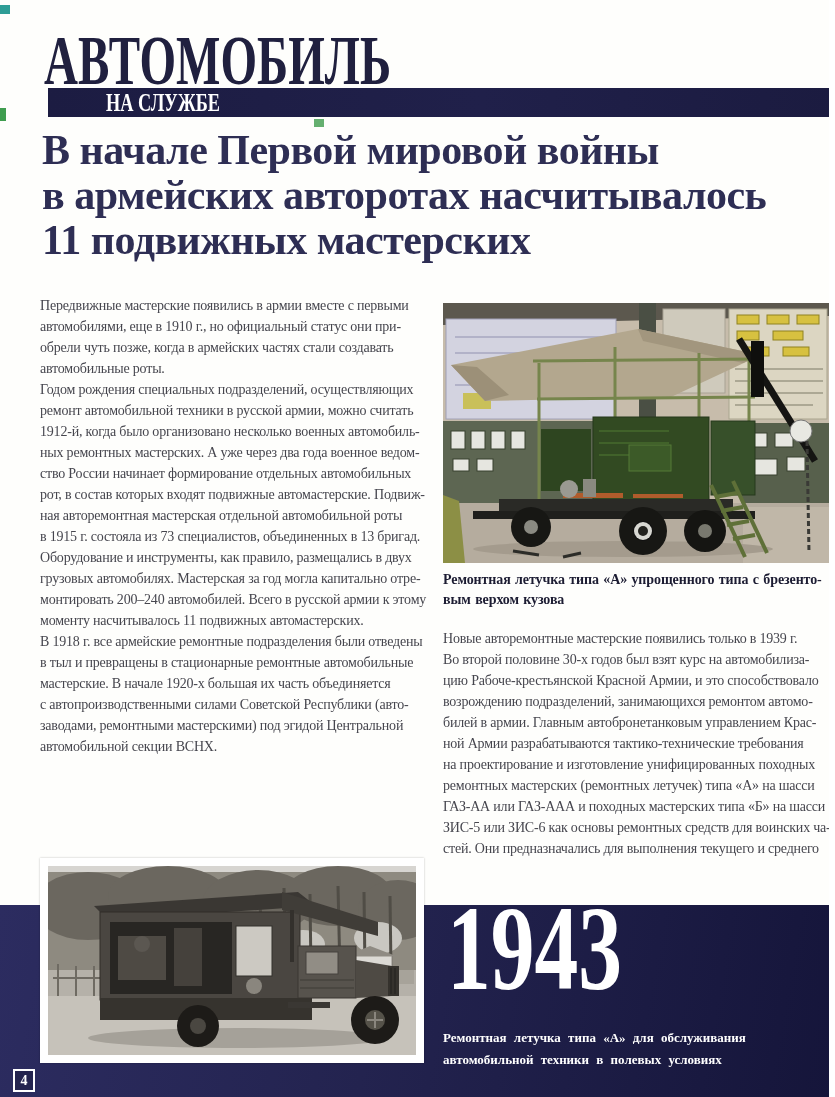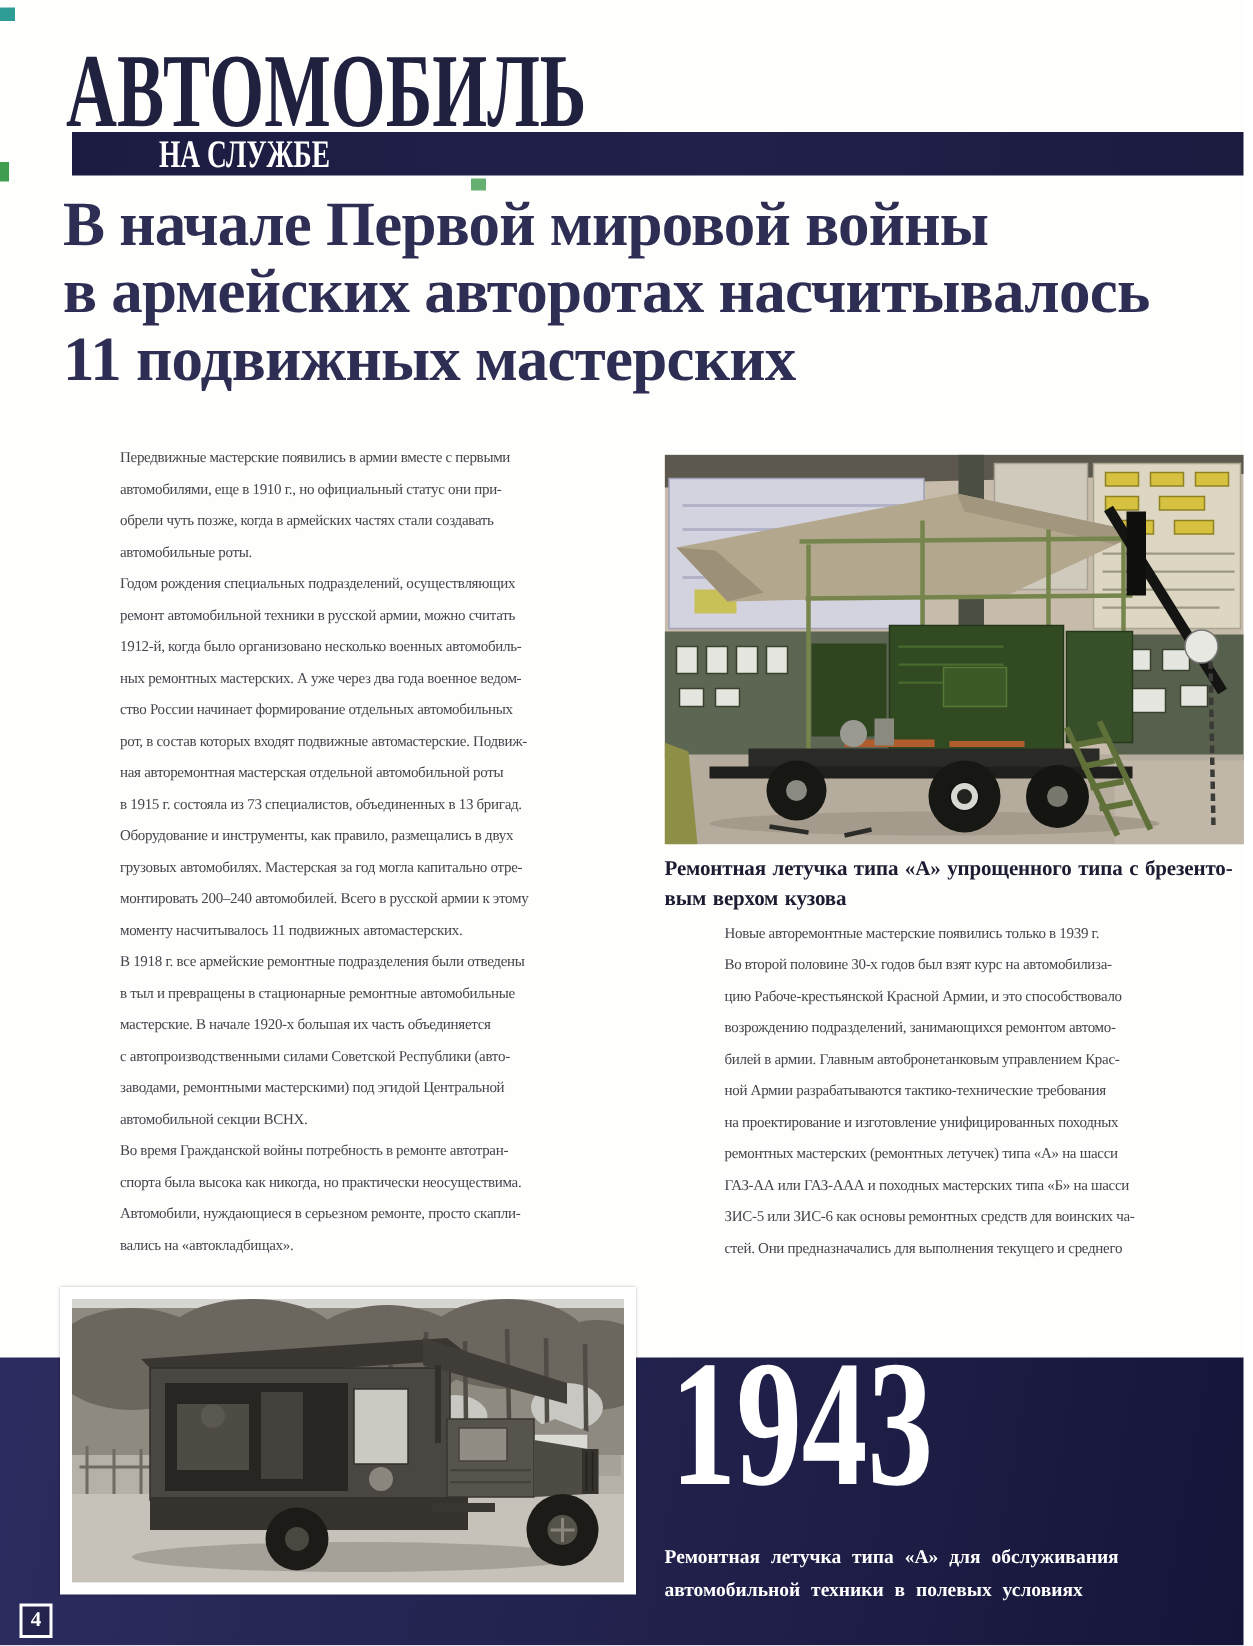--- a/index.html
+++ b/index.html
@@ -17,24 +17,24 @@
   }
   .masthead-sub-svg { position:absolute; left:58px; top:2px; }
   
   .headline {
     position:absolute; left:42px; top:128px; width:760px;
     font-size:42px; line-height:45px;
     color:#2e2e54; letter-spacing:-0.5px; white-space:pre-line;
   }
   
   .col-left  { position:absolute; left:40px;  top:295px; width:403px; }
-  .col-right { position:absolute; left:443px; top:612px; width:392px; }
+  .col-right { position:absolute; left:443px; top:628px; width:392px; }
   .bodytext p {
-    font-size:10px; line-height:21px; color:#46464e;
-    letter-spacing:-0.2px; white-space:pre-line;margin-left:40px;
+    font-size:14px; line-height:21px; color:#46464e;
+    letter-spacing:-0.2px; white-space:pre-line;
   }
   .photo-caption {
     position:absolute; left:443px; top:570px; width:390px;
     font-weight:bold; font-size:14px; line-height:20px;
     color:#1c1c32; letter-spacing:-0.1px; word-spacing:1px; white-space:pre-line;
   }
   
   .photo-top { position:absolute; left:443px; top:303px; width:387px; height:260px; overflow:hidden; }
   .photo-bw-frame {
     position:absolute; left:40px; top:858px; width:384px; height:205px;
@@ -102,24 +102,20 @@
 Оборудование и инструменты, как правило, размещались в двух
 грузовых автомобилях. Мастерская за год могла капитально отре-
 монтировать 200–240 автомобилей. Всего в русской армии к этому
 моменту насчитывалось 11 подвижных автомастерских.</p>
     <p>В 1918 г. все армейские ремонтные подразделения были отведены
 в тыл и превращены в стационарные ремонтные автомобильные
 мастерские. В начале 1920-х большая их часть объединяется
 с автопроизводственными силами Советской Республики (авто-
 заводами, ремонтными мастерскими) под эгидой Центральной
 автомобильной секции ВСНХ.</p>
-    <p>Во время Гражданской войны потребность в ремонте автотран-
-спорта была высока как никогда, но практически неосуществима.
-Автомобили, нуждающиеся в серьезном ремонте, просто скапли-
-вались на «автокладбищах».</p>
   </div>
 
   <div class="photo-top" aria-label="Зелёная ремонтная летучка типа «А» в музее: брезентовый навес, кран-стрела с цепью, лестница">
     <svg width="387" height="260" viewBox="0 0 387 260">
 
       <rect x="0" y="0" width="387" height="260" fill="#c7bcab"></rect>
       <polygon points="0,0 387,0 387,13 0,22" fill="#5c584e"></polygon>
       <rect x="196" y="0" width="17" height="125" fill="#4a4f44"></rect>
 
       <rect x="3" y="16" width="170" height="100" fill="#d3d3e0" stroke="#a0a0b6"></rect>

